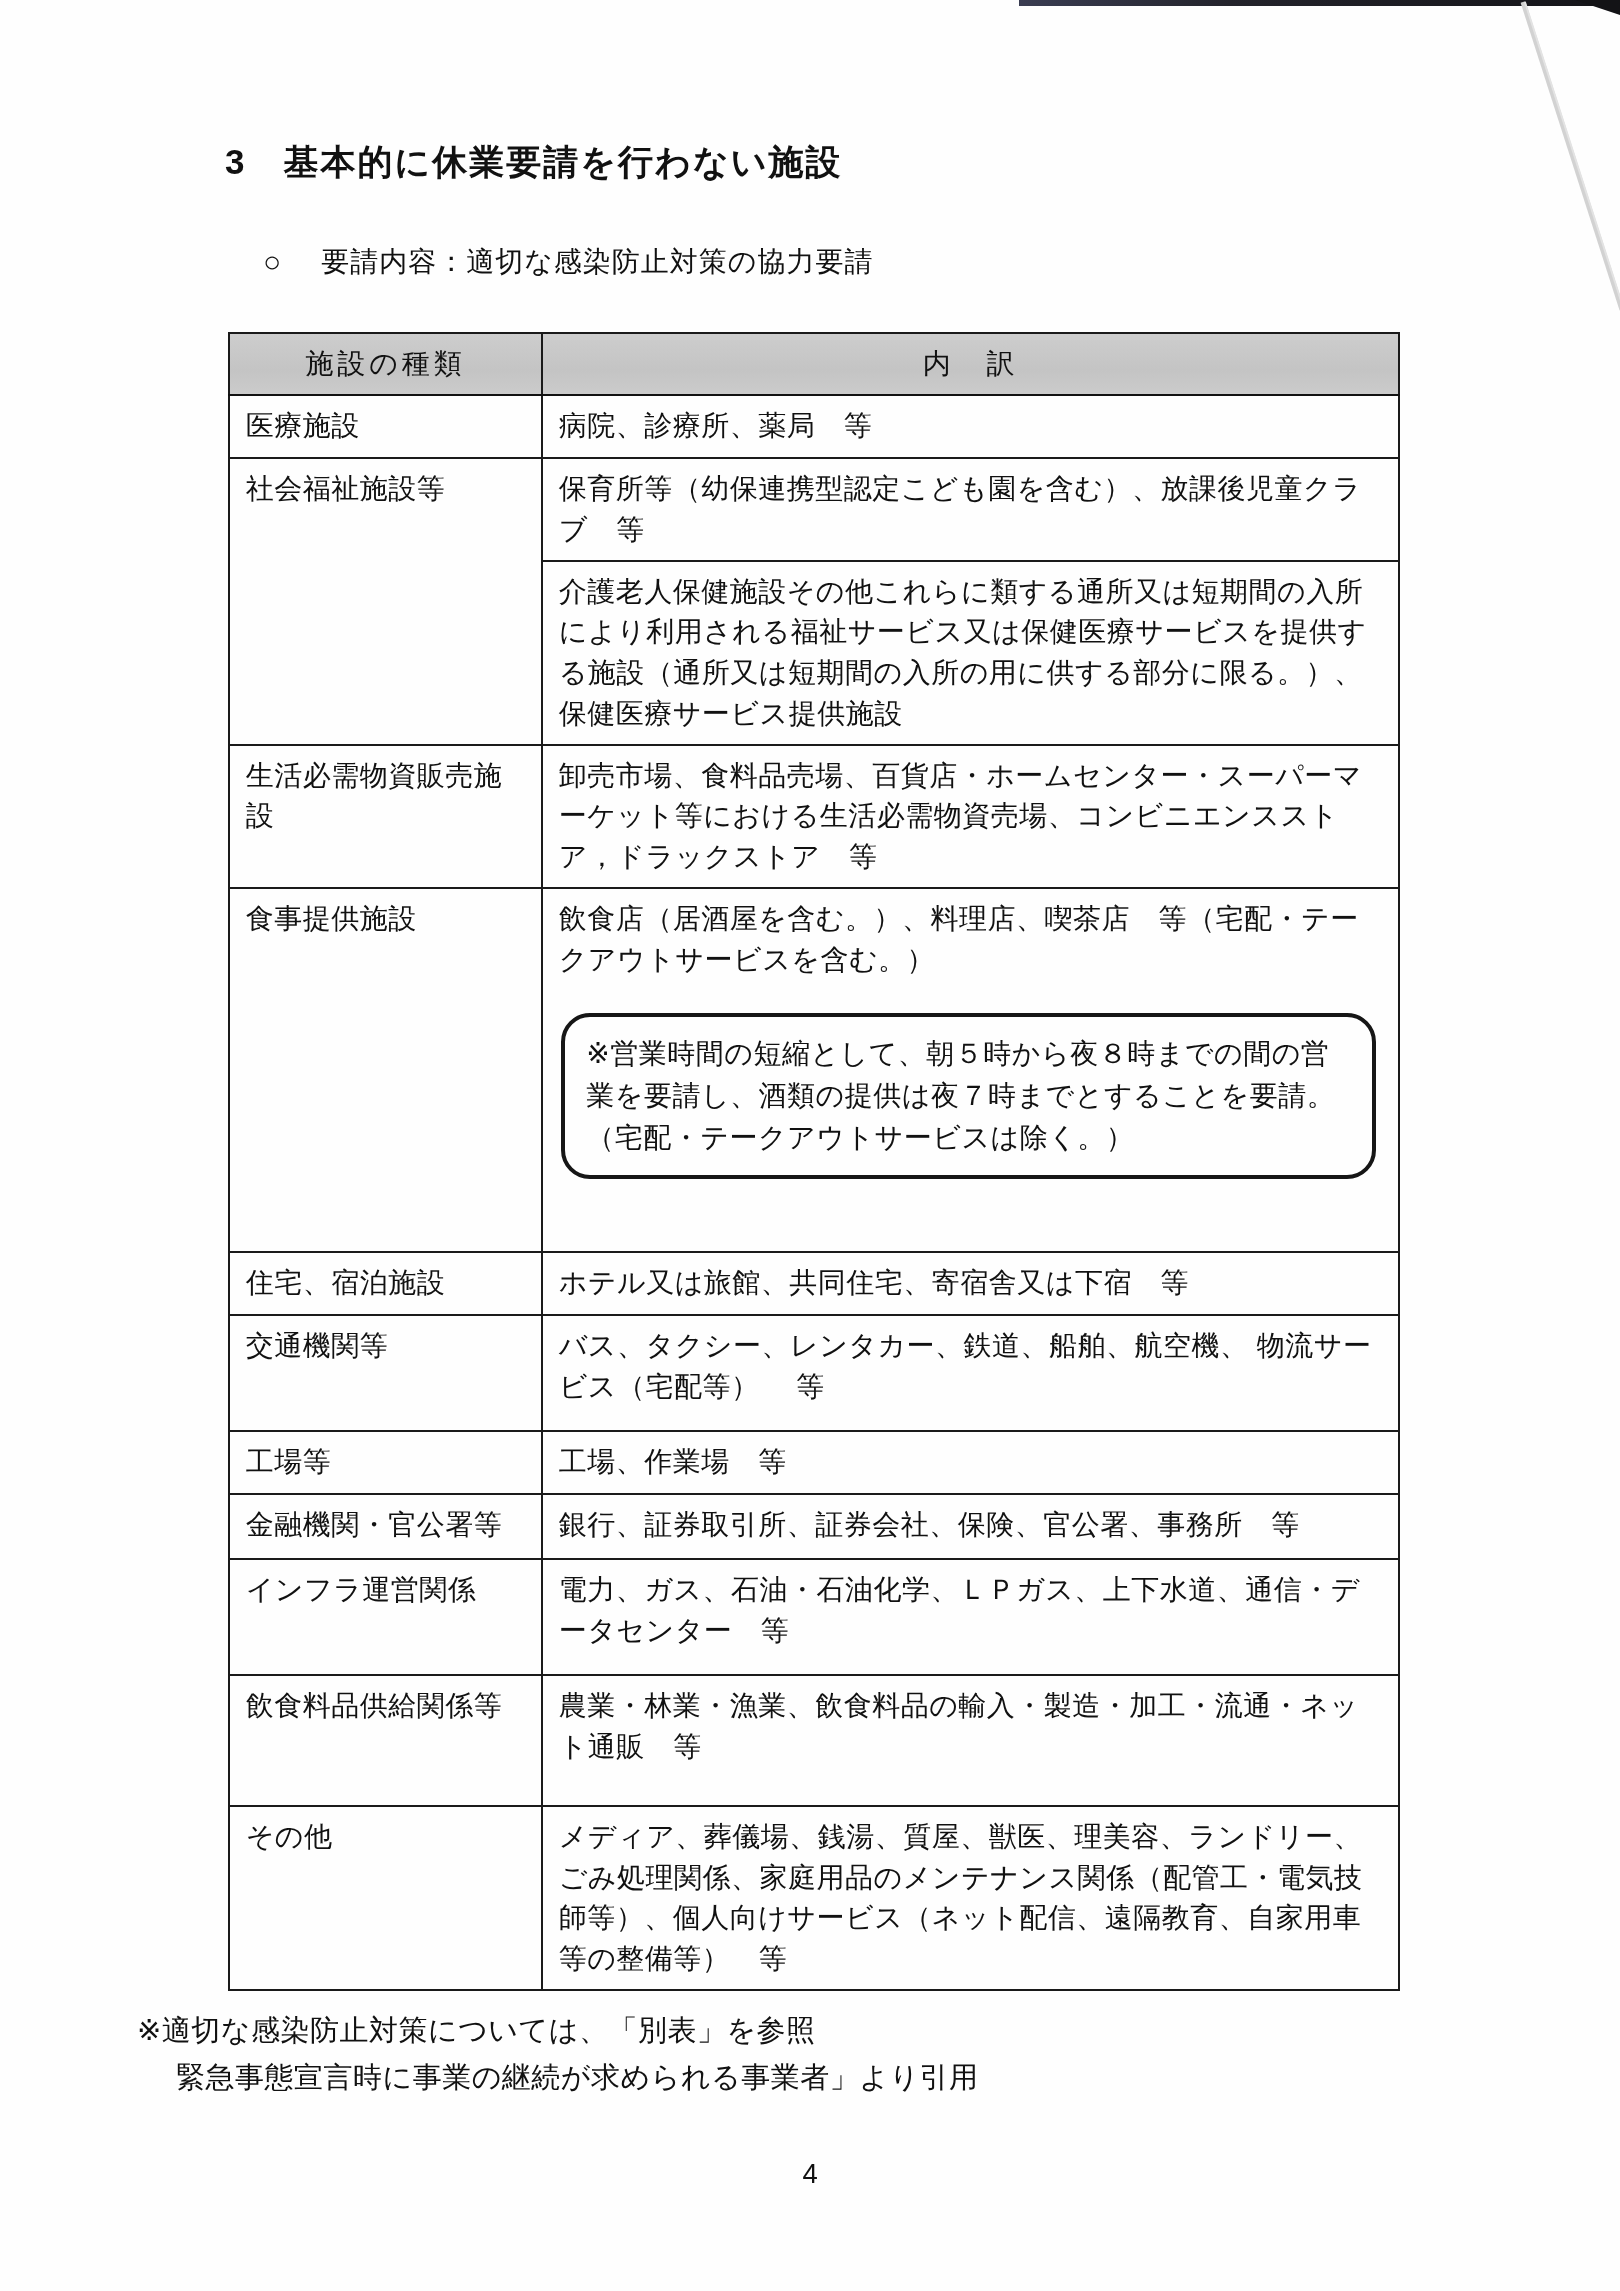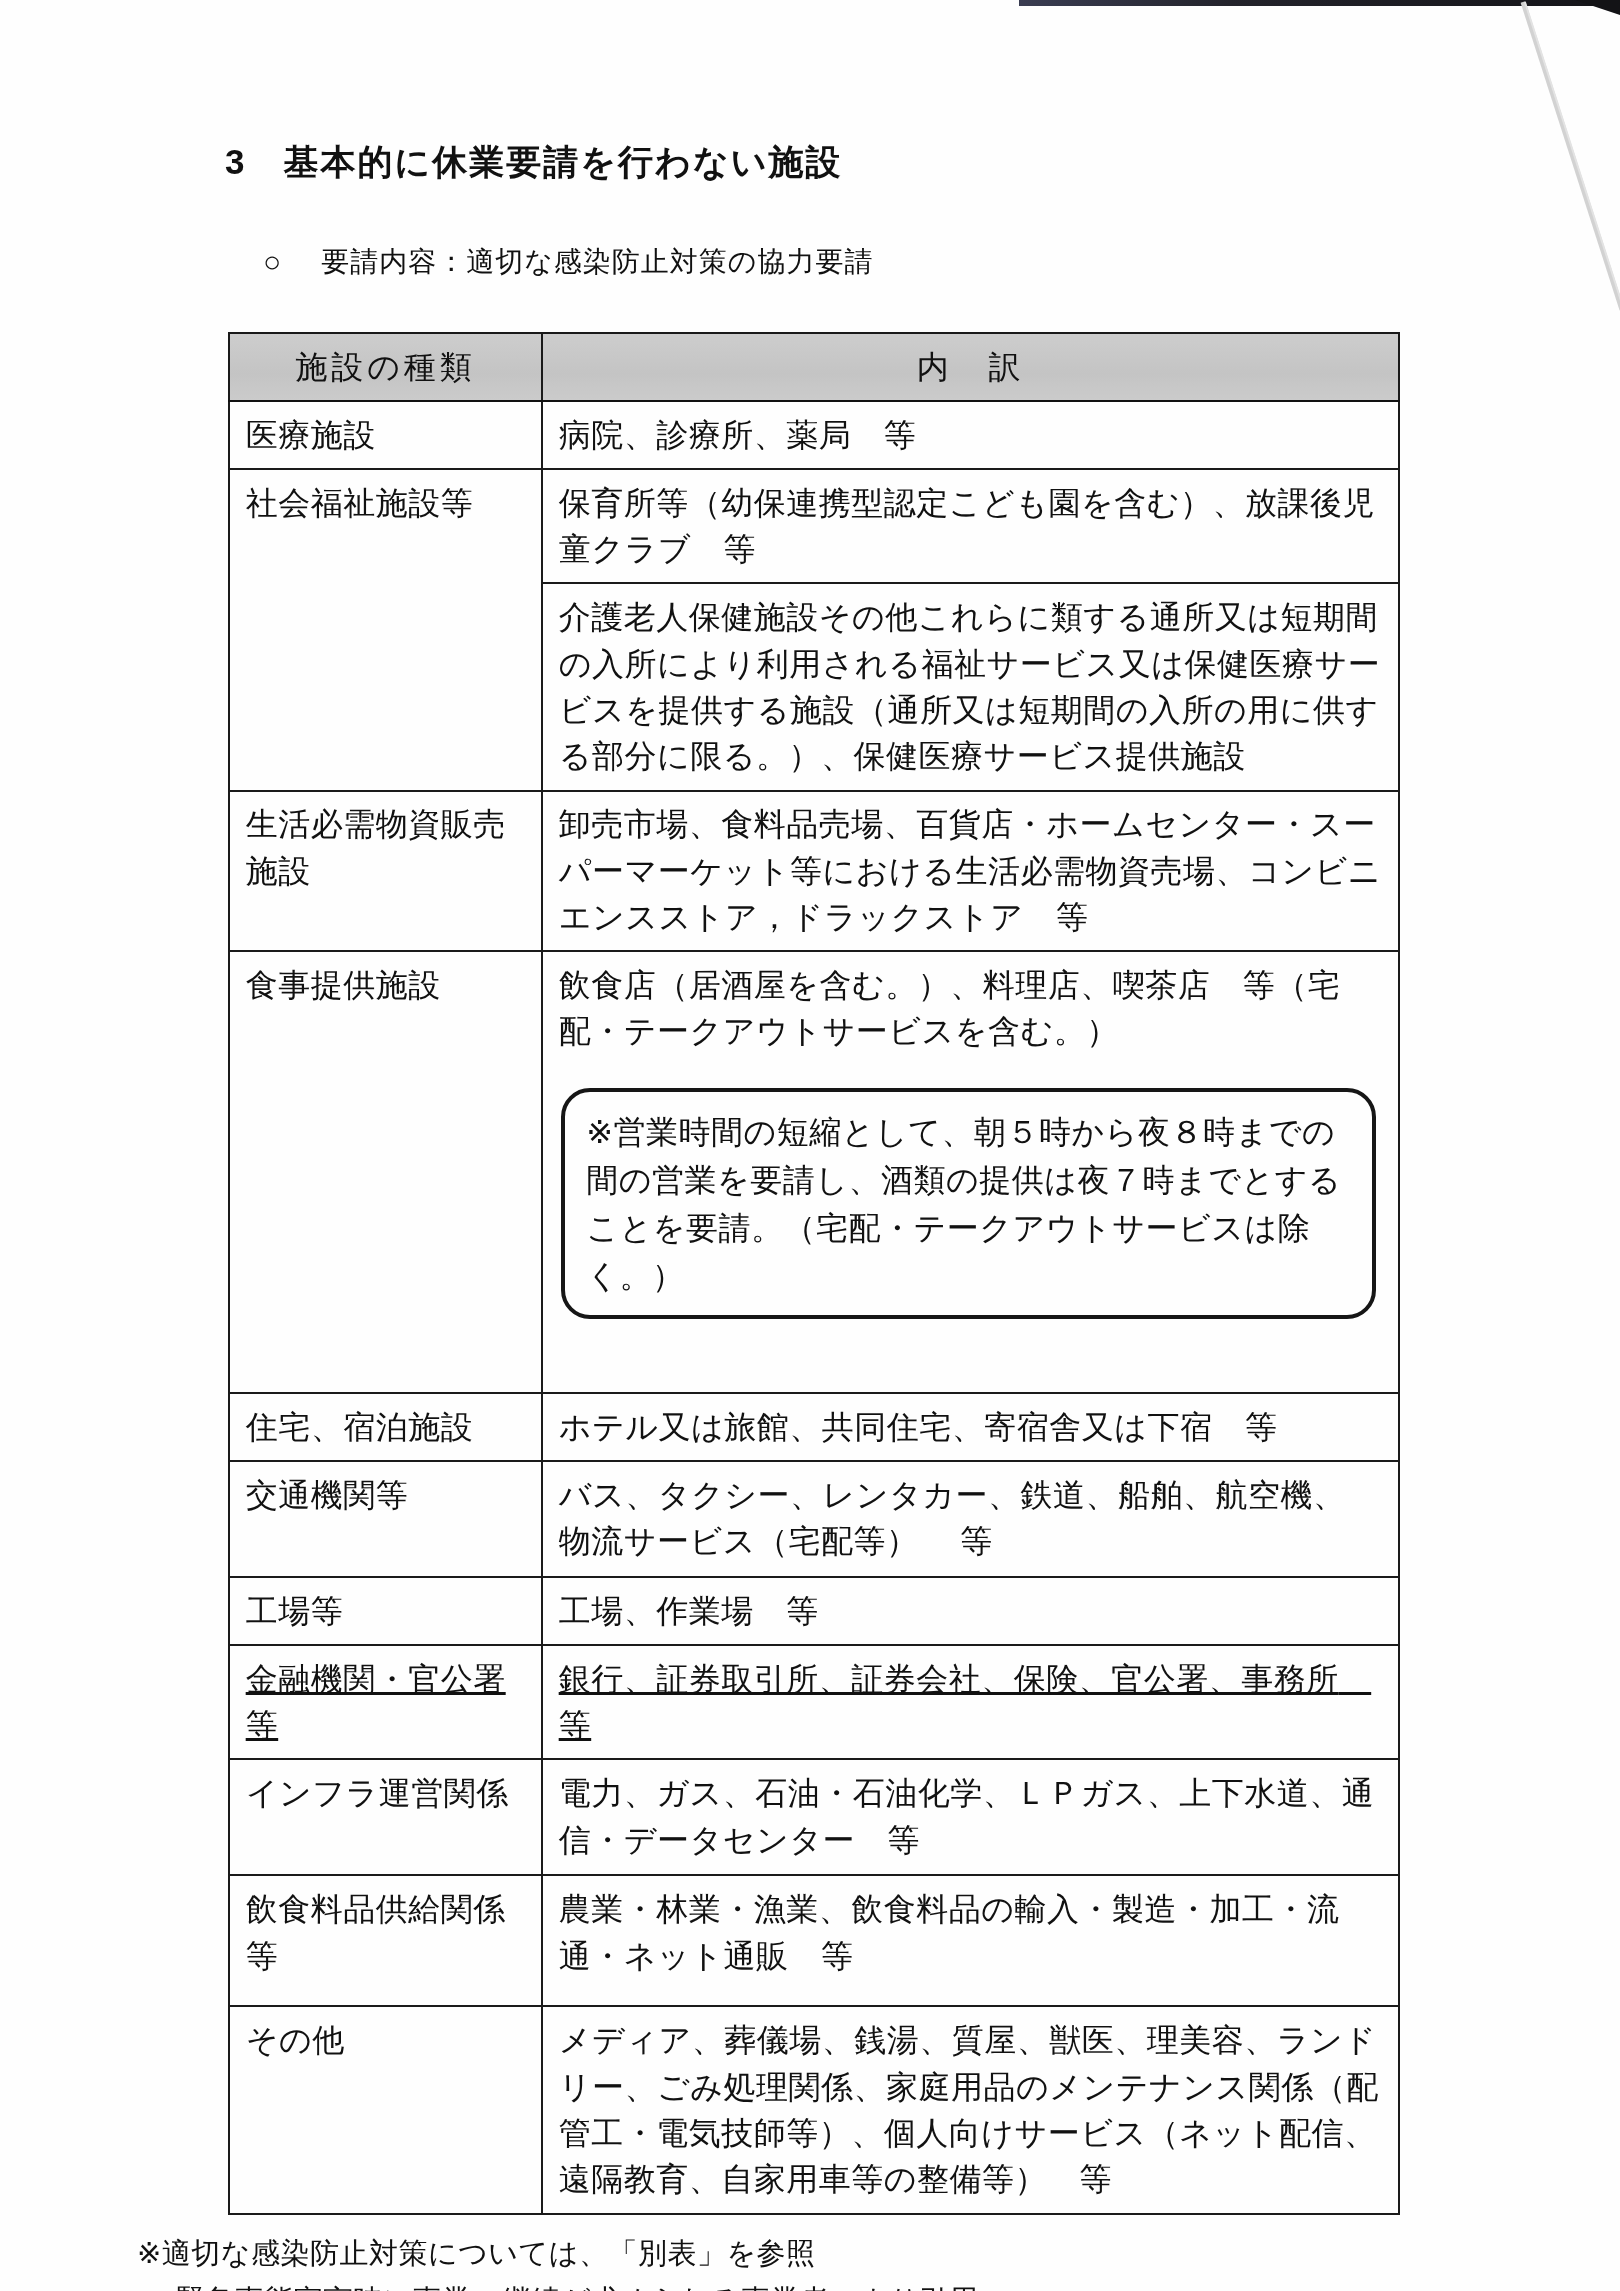--- a/index.html
+++ b/index.html
@@ -37,21 +37,21 @@
   .bullet-line .circle{font-size:30px;line-height:1;}
   
   table.facility-table{
     margin:51px 0 0 228px;
     width:1169px;
     border-collapse:collapse;
     table-layout:fixed;
   }
   .facility-table td,.facility-table th{
     border:2px solid #1a1a1a;
-    font-size:32px;
+    font-size:28px;
     line-height:1.45;
     padding:9.8px 15.7px;
     vertical-align:top;
     font-weight:normal;
     letter-spacing:0.5px;
     box-sizing:border-box;
     word-break:break-all;
   }
   .facility-table{border:2.9px solid #111;}
   .facility-table thead th{
@@ -143,21 +143,21 @@
         <td>ホテル又は旅館、共同住宅、寄宿舎又は下宿　等</td>
       </tr>
       <tr style="height:116px;">
         <td>交通機関等</td>
         <td>バス、タクシー、レンタカー、鉄道、船舶、航空機、 物流サービス（宅配等）　 等</td>
       </tr>
       <tr style="height:63px;">
         <td>工場等</td>
         <td>工場、作業場　等</td>
       </tr>
-      <tr style="height:65px;text-decoration:underline;">
+      <tr style="height:65px;">
         <td>金融機関・官公署等</td>
         <td>銀行、証券取引所、証券会社、保険、官公署、事務所　等</td>
       </tr>
       <tr style="height:116px;">
         <td>インフラ運営関係</td>
         <td>電力、ガス、石油・石油化学、ＬＰガス、上下水道、通信・データセンター　等</td>
       </tr>
       <tr style="height:131px;">
         <td>飲食料品供給関係等</td>
         <td>農業・林業・漁業、飲食料品の輸入・製造・加工・流通・ネット通販　等</td>

